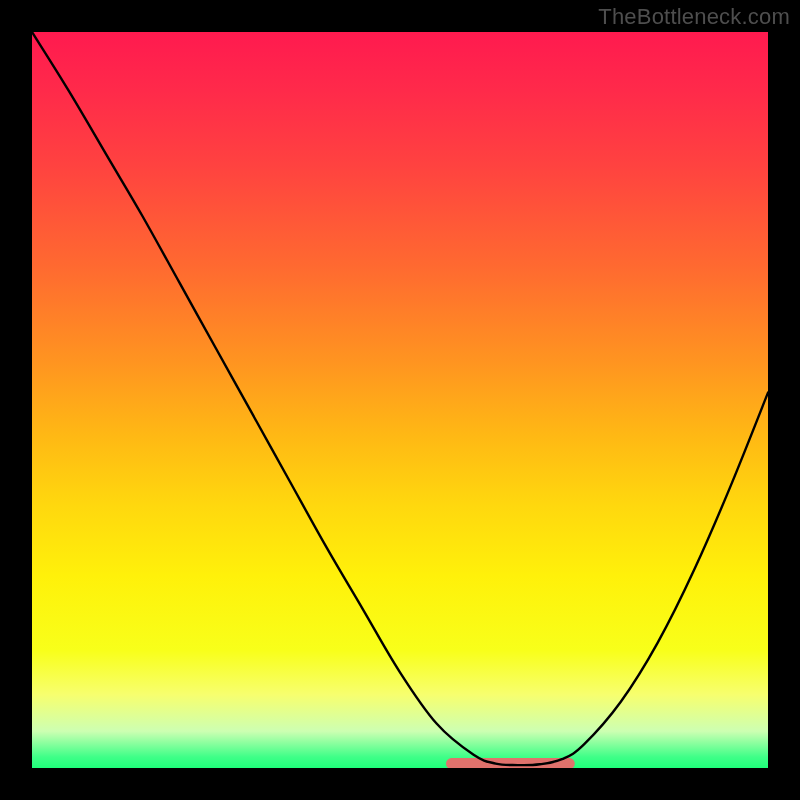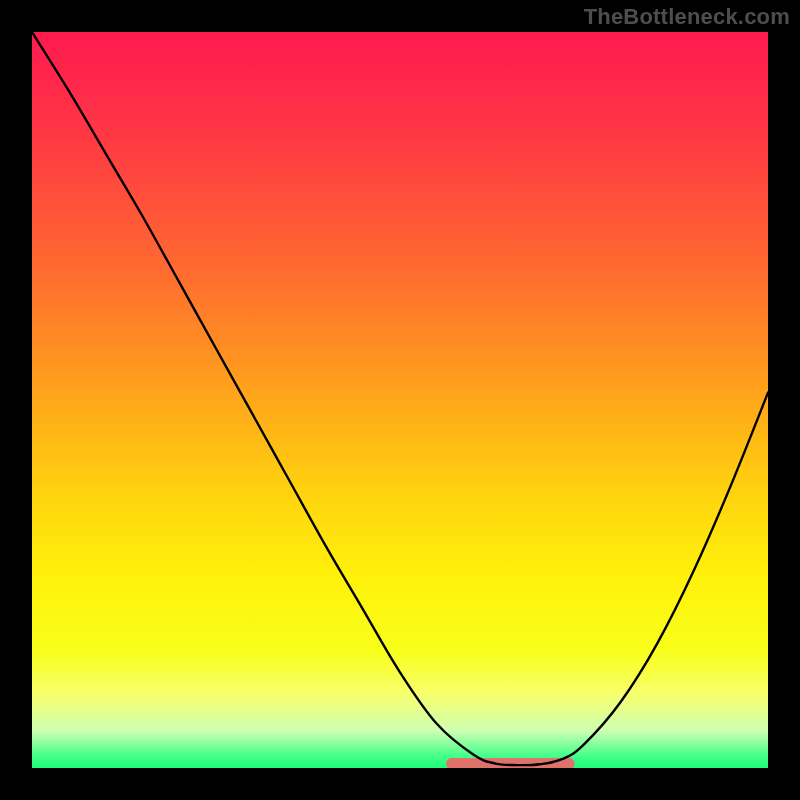--- a/index.html
+++ b/index.html
@@ -16,21 +16,21 @@
     width: 800px;
     height: 800px;
     background: #000;
   }
   .watermark {
     position: absolute;
     top: 4px;
     right: 10px;
     color: #4e4e4e;
     font-size: 22px;
-    font-weight: 700;
+    font-weight: 400;
     letter-spacing: 0.2px;
     user-select: none;
   }
   .plot-area {
     position: absolute;
     left: 32px;
     top: 32px;
     width: 736px;
     height: 736px;
     

